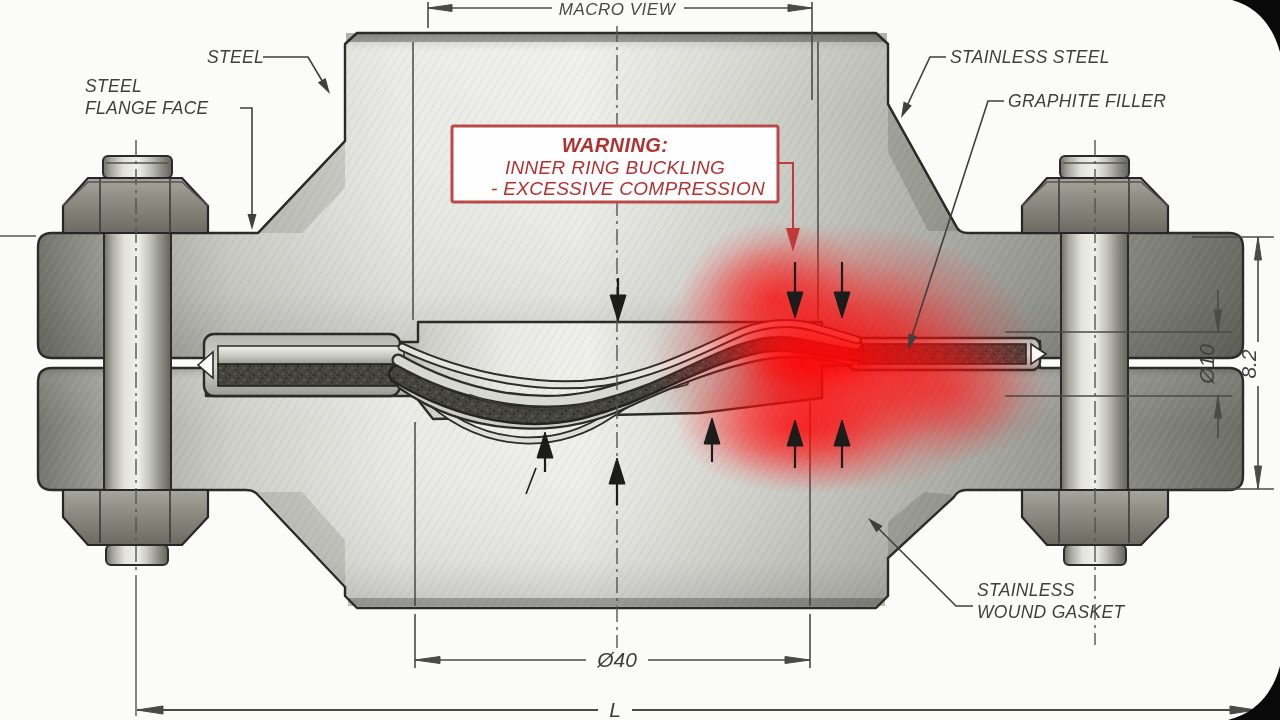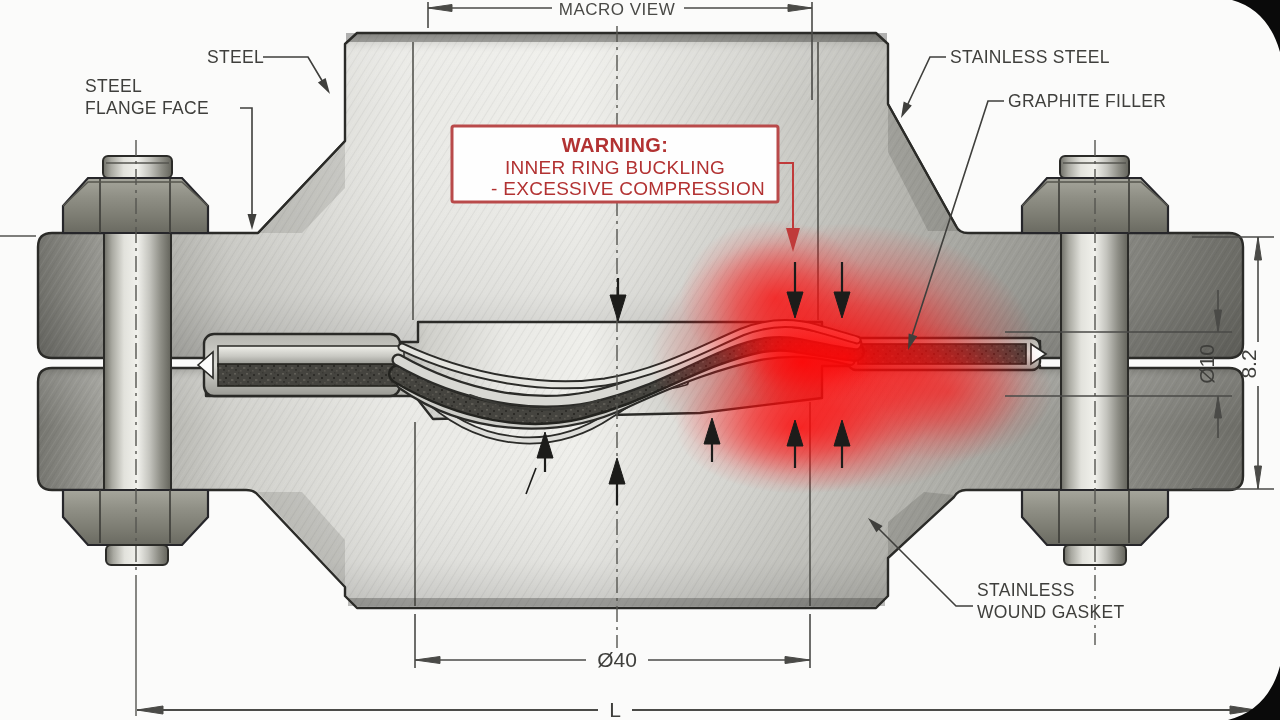--- a/index.html
+++ b/index.html
@@ -1,17 +1,17 @@
 <!DOCTYPE html>
 <html><head>
 <meta charset="utf-8">
 <style>
   html,body{margin:0;padding:0;background:#000;}
   .stage{position:relative;width:1280px;height:720px;background:#fbfbfa;overflow:hidden;
-         font-family:"Liberation Sans","DejaVu Sans",sans-serif;}
+         font-family:"Liberation Sans","DejaVu Sans",sans-serif;font-style:italic;}
   svg{display:block}
   text{font-family:"Liberation Sans","DejaVu Sans",sans-serif;}
   .lbl{fill:#3f3f3c;font-size:17.5px;letter-spacing:.3px;}
   .dim{fill:#4a4a47;font-size:17px;letter-spacing:.5px;}
   .dimBig{fill:#3f3f3c;font-size:21px;}
   .warnT{fill:#b23232;font-size:20px;font-weight:bold;letter-spacing:.4px;}
   .warnL{fill:#b23232;font-size:19px;letter-spacing:.3px;}
 </style>
 </head>
 <body>

